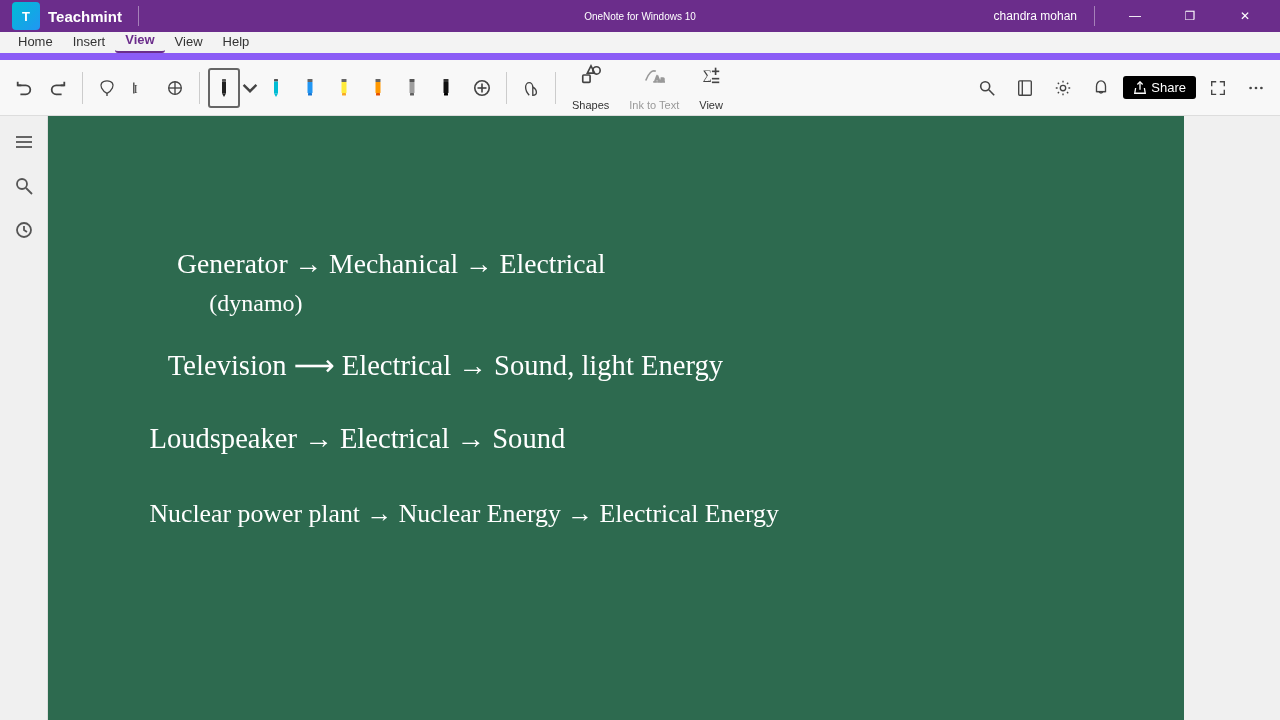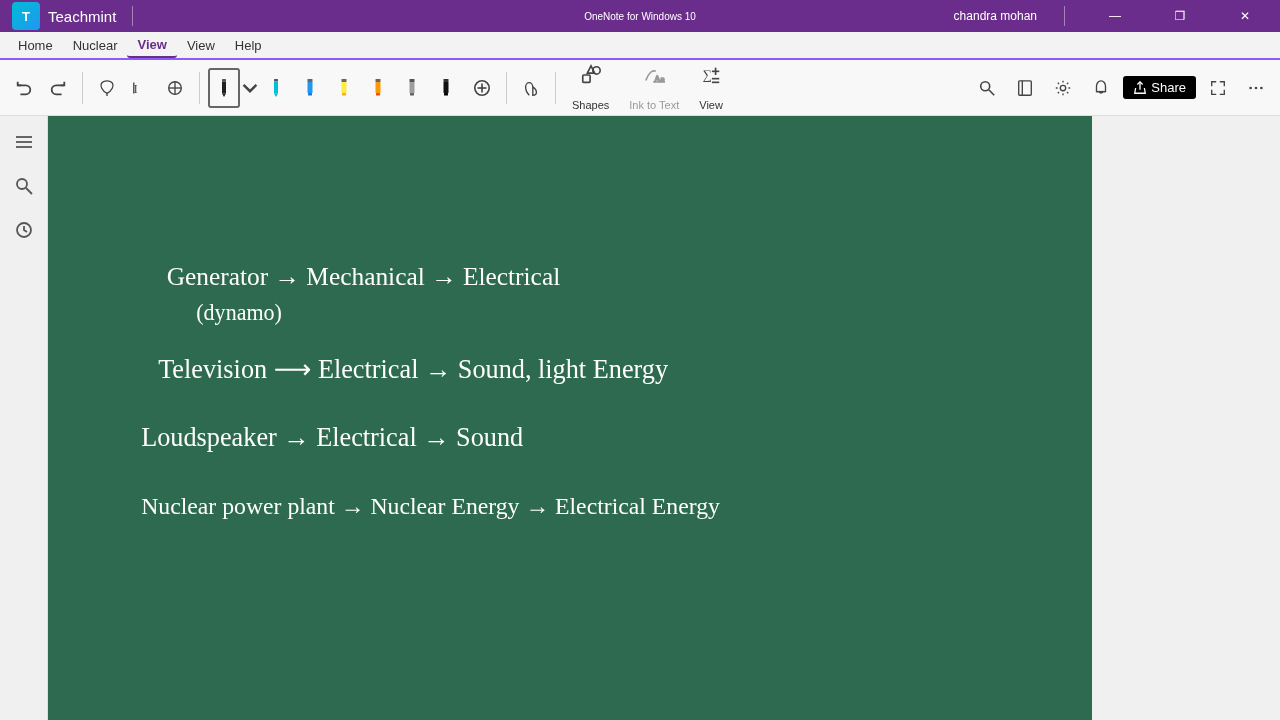--- a/index.html
+++ b/index.html
@@ -19,21 +19,21 @@
     #titlebar .title-center {
       position: absolute;
       left: 50%;
       transform: translateX(-50%);
       font-size: 10px;
       color: white;
     }
     #titlebar .title-right {
       display: flex;
       align-items: center;
-      gap: 19px;
+      gap: 9px;
       margin-left: auto;
     }
     #titlebar .title-right span {
       font-size: 12px;
       color: white;
     }
     .win-btn {
       width: 46px;
       height: 32px;
       display: flex;
@@ -50,32 +50,32 @@
     }
     .logo-box {
       width: 28px;
       height: 28px;
       background: linear-gradient(135deg, #00bcd4, #2196f3);
       border-radius: 4px;
       display: flex;
       align-items: center;
       justify-content: center;
     }
-    .logo-text { font-size: 15px; font-weight: 400; color: white; text-align: right; }
+    .logo-text { font-size: 15px; font-weight: 700; color: white; text-align: right; }
     .separator-v { width: 1px; height: 20px; background: rgba(255,255,255,0.4); margin: 0 8px; }
 
     
     #menubar {
       width: 1280px;
       height: 28px;
       background: #f3f3f3;
       display: flex;
-      align-items: center;
+      align-items: flex-end;
       padding: 0 8px;
-      border-bottom: 2px solid #8b5cf6;
+      border-bottom: 7px solid #8b5cf6;
     }
     .menu-item {
       padding: 4px 10px;
       font-size: 13px;
       color: #333;
       cursor: pointer;
       border-radius: 3px;
     }
     .menu-item.active { color: #6b2d8b; font-weight: 600; border-bottom: 2px solid #6b2d8b; }
 
@@ -139,21 +139,21 @@
       background: #000000;
       color: white;
       border-radius: 3px;
       font-size: 13px;
       cursor: pointer;
     }
 
     
     #main {
       display: flex;
-      width: 1092px;
+      width: 1184px;
       height: calc(720px - 32px - 28px - 56px);
     }
 
     
     #sidebar {
       width: 48px;
       background: #f0f0f0;
       border-right: 1px solid #ddd;
       display: flex;
       flex-direction: column;
@@ -197,21 +197,21 @@
     <span>chandra mohan</span>
     <div class="separator-v"></div>
     <div class="win-btn">—</div>
     <div class="win-btn">❐</div>
     <div class="win-btn close">✕</div>
   </div>
 </div>
 
 <div id="menubar">
   <div class="menu-item">Home</div>
-  <div class="menu-item">Nuclear</div>
+  <div class="menu-item">Insert</div>
   <div class="menu-item active">View</div>
   <div class="menu-item">View</div>
   <div class="menu-item">Help</div>
 </div>
 
 <div id="toolbar">
 
   <div class="toolbar-group">
     <div class="toolbar-btn" title="Undo">
       <svg viewBox="0 0 20 20" fill="none" stroke="#444" stroke-width="2">

